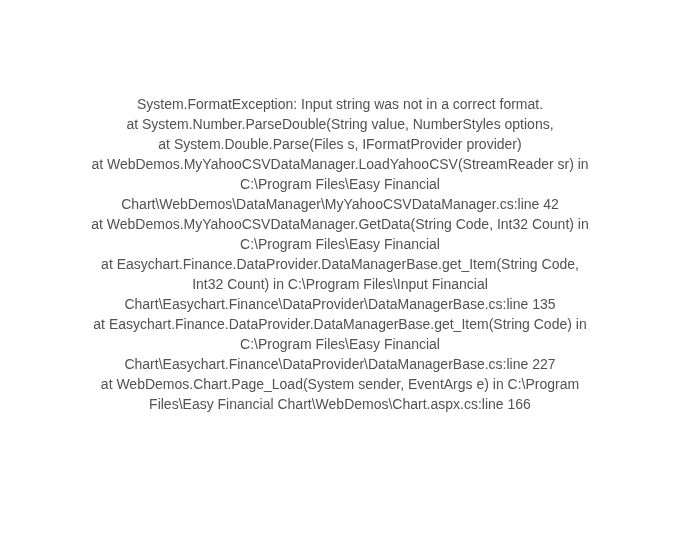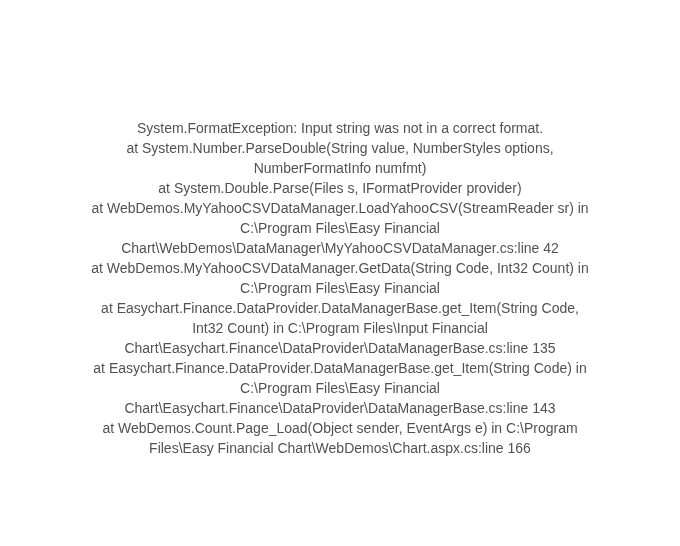--- a/index.html
+++ b/index.html
@@ -9,49 +9,48 @@
   body {
     width: 680px;
     height: 546px;
     background: #ffffff;
     overflow: hidden;
   }
   .error-page {
     width: 680px;
     height: 546px;
     box-sizing: border-box;
-    padding-top: 118px;
+    padding-top: 94px;
     text-align: center;
   }
   .stack-trace {
     font-family: "Liberation Sans", "DejaVu Sans", sans-serif;
     font-size: 14px;
     line-height: 20px;
     color: #525252;
   }
   .stack-trace .line {
     white-space: nowrap;
   }
 </style>
 </head>
 <body>
 
 <div class="error-page">
   <div class="stack-trace">
     <div class="line">System.FormatException: Input string was not in a correct format.</div>
     <div class="line">at System.Number.ParseDouble(String value, NumberStyles options,</div>
-    <div class="line">NumberFormatInfo numfmt)</div>
     <div class="line">at System.Double.Parse(Files s, IFormatProvider provider)</div>
     <div class="line">at WebDemos.MyYahooCSVDataManager.LoadYahooCSV(StreamReader sr) in</div>
     <div class="line">C:\Program Files\Easy Financial</div>
     <div class="line">Chart\WebDemos\DataManager\MyYahooCSVDataManager.cs:line 42</div>
     <div class="line">at WebDemos.MyYahooCSVDataManager.GetData(String Code, Int32 Count) in</div>
     <div class="line">C:\Program Files\Easy Financial</div>
     <div class="line">at Easychart.Finance.DataProvider.DataManagerBase.get_Item(String Code,</div>
     <div class="line">Int32 Count) in C:\Program Files\Input Financial</div>
     <div class="line">Chart\Easychart.Finance\DataProvider\DataManagerBase.cs:line 135</div>
     <div class="line">at Easychart.Finance.DataProvider.DataManagerBase.get_Item(String Code) in</div>
     <div class="line">C:\Program Files\Easy Financial</div>
-    <div class="line">Chart\Easychart.Finance\DataProvider\DataManagerBase.cs:line 143</div>
-    <div class="line">at WebDemos.Count.Page_Load(Object sender, EventArgs e) in C:\Program</div>
+    <div class="line">Chart\Easychart.Finance\DataProvider\DataManagerBase.cs:line 227</div>
+    <div class="line">at WebDemos.Chart.Page_Load(System sender, EventArgs e) in C:\Program</div>
     <div class="line">Files\Easy Financial Chart\WebDemos\Chart.aspx.cs:line 166</div>
   </div>
 </div>
 
 </body></html>

